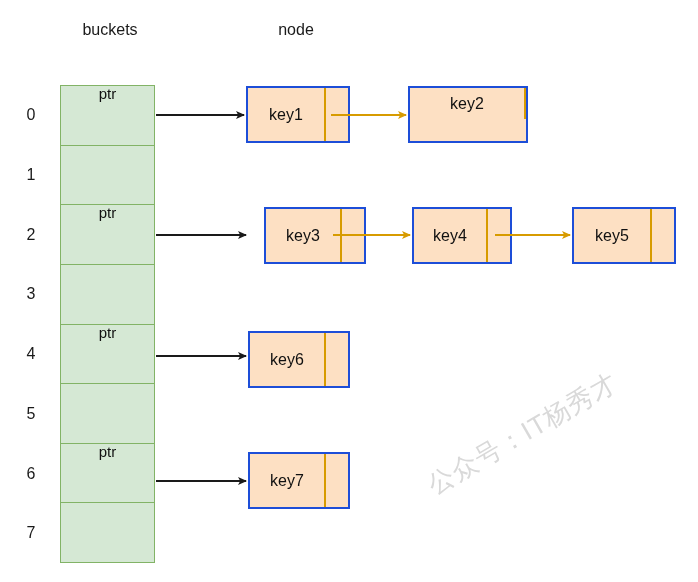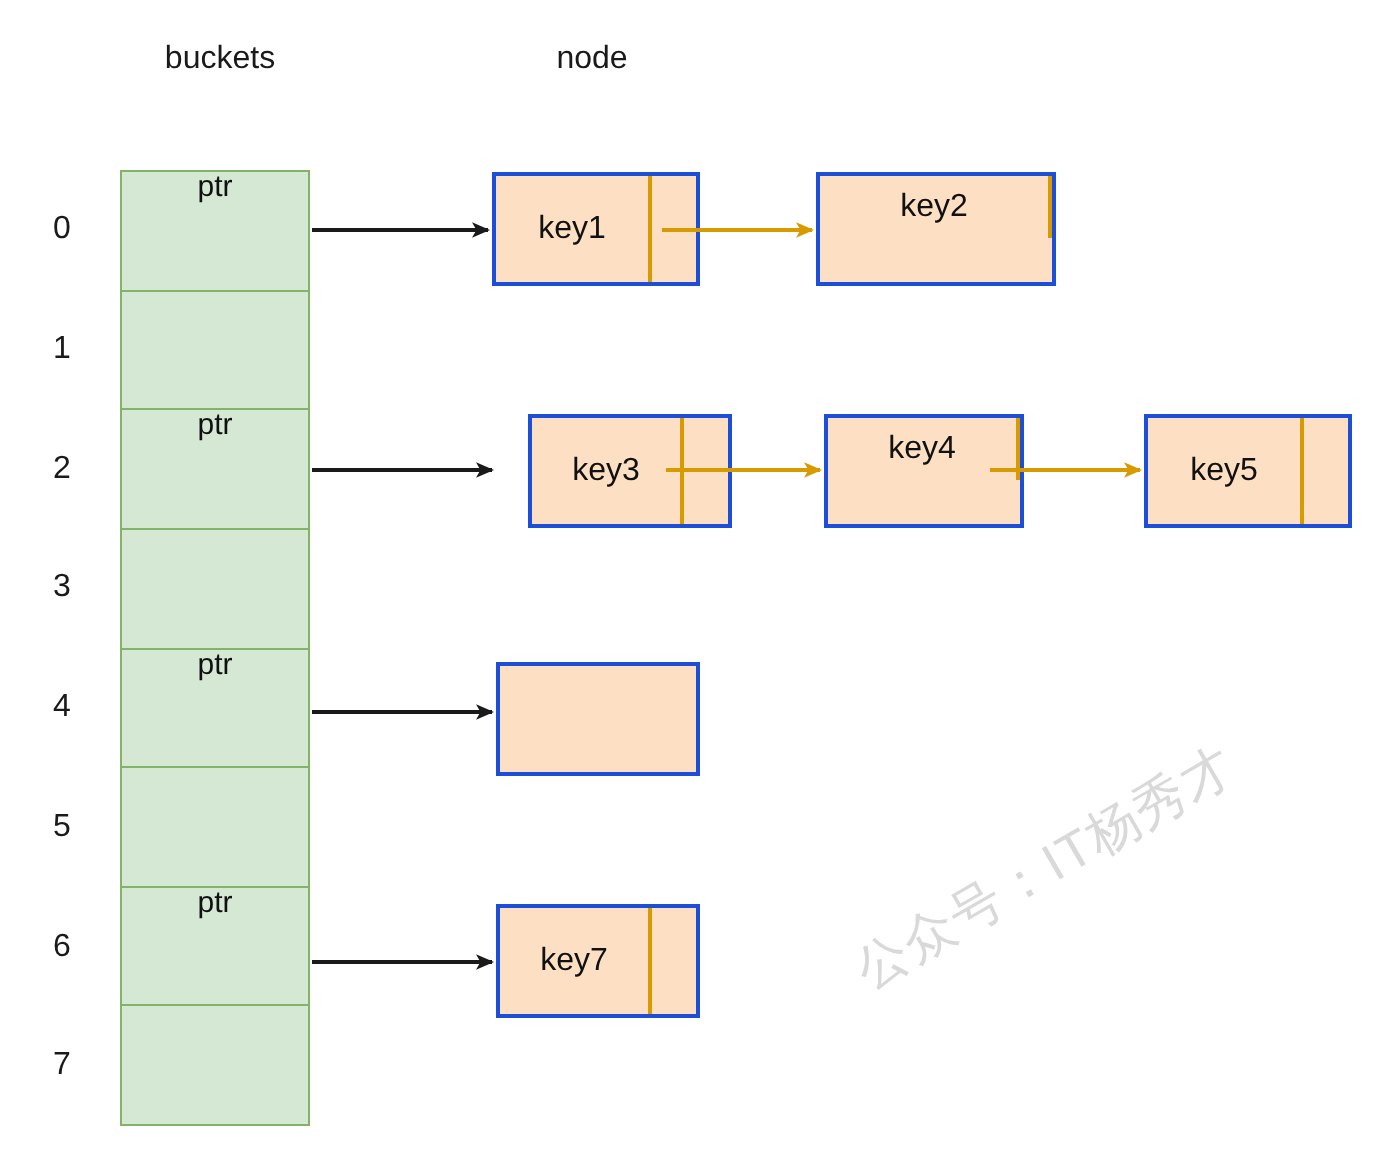--- a/index.html
+++ b/index.html
@@ -173,33 +173,36 @@
         <span>key2</span>
       </div>
     <div class="ptr-cell"></div>
   </div>
   <div class="node" style="left:248px; top:207px; width:102px;margin-left:16px;">
     <div class="key-cell">
         <span>key3</span>
       </div>
     <div class="ptr-cell"></div>
   </div>
-  <div class="node" style="left:412px; top:207px; width:100px;flex-direction:column;">
+  <div class="node" style="left:412px; top:207px; width:100px;">
     <div class="key-cell">
         <span>key4</span>
       </div>
     <div class="ptr-cell"></div>
   </div>
   <div class="node" style="left:572px; top:207px; width:104px;">
     <div class="key-cell">
         <span>key5</span>
       </div>
     <div class="ptr-cell"></div>
   </div>
   <div class="node" style="left:248px; top:331px; width:102px;">
+    <div class="key-cell">
+        <span>key6</span>
+      </div>
     <div class="ptr-cell"></div>
   </div>
   <div class="node" style="left:248px; top:452px; width:102px;justify-content:space-between;">
     <div class="key-cell">
         <span>key7</span>
       </div>
     <div class="ptr-cell"></div>
   </div>
 
   <svg id="arrows" viewBox="0 0 698 582">

